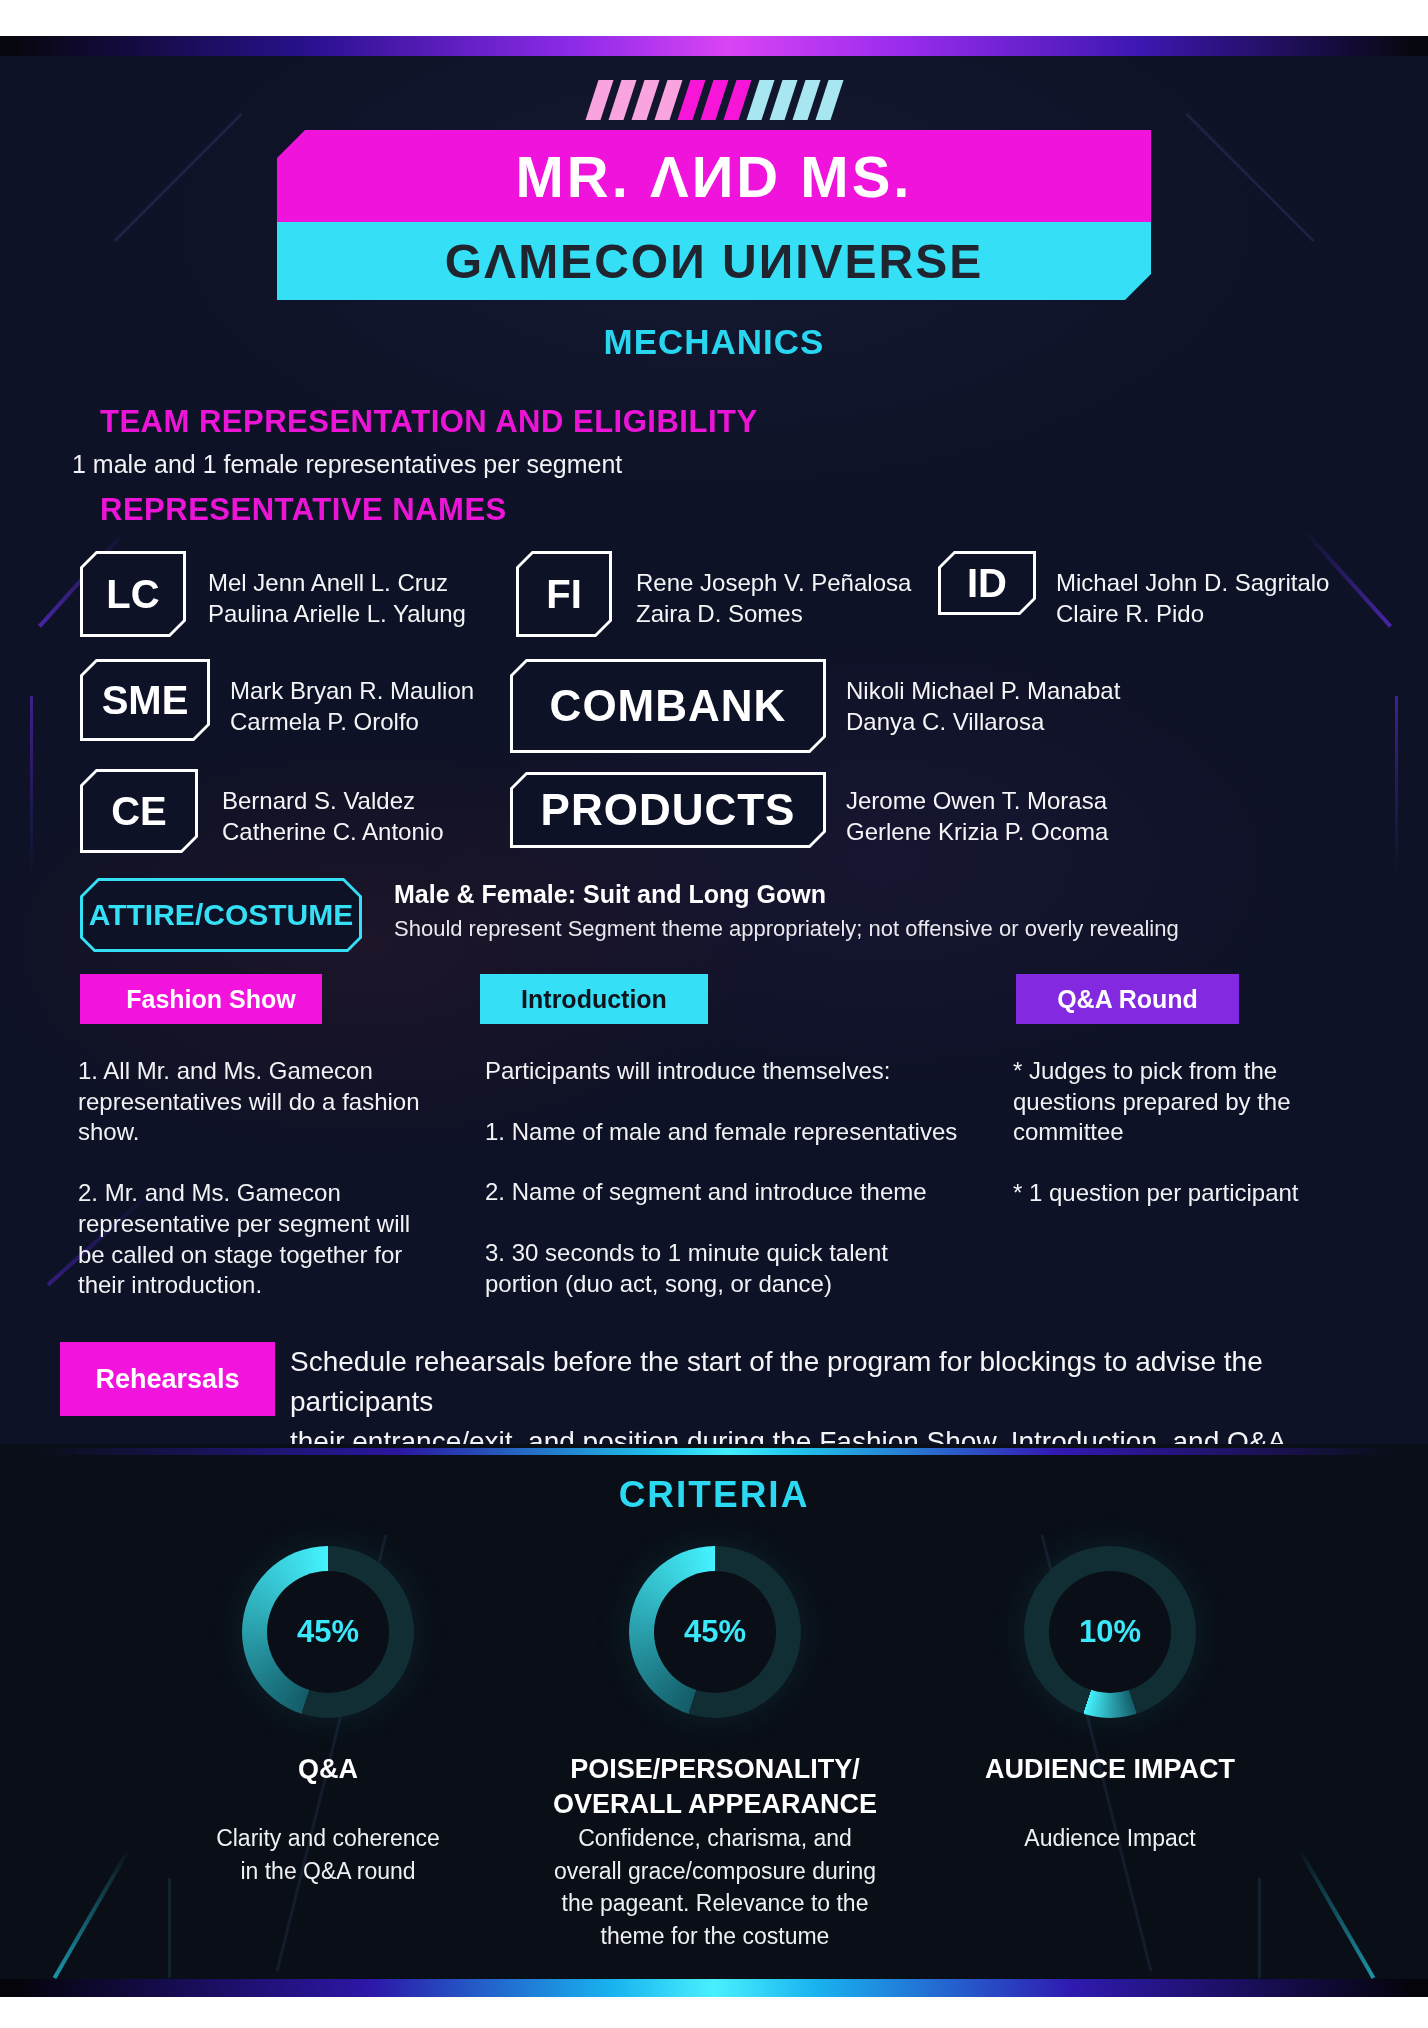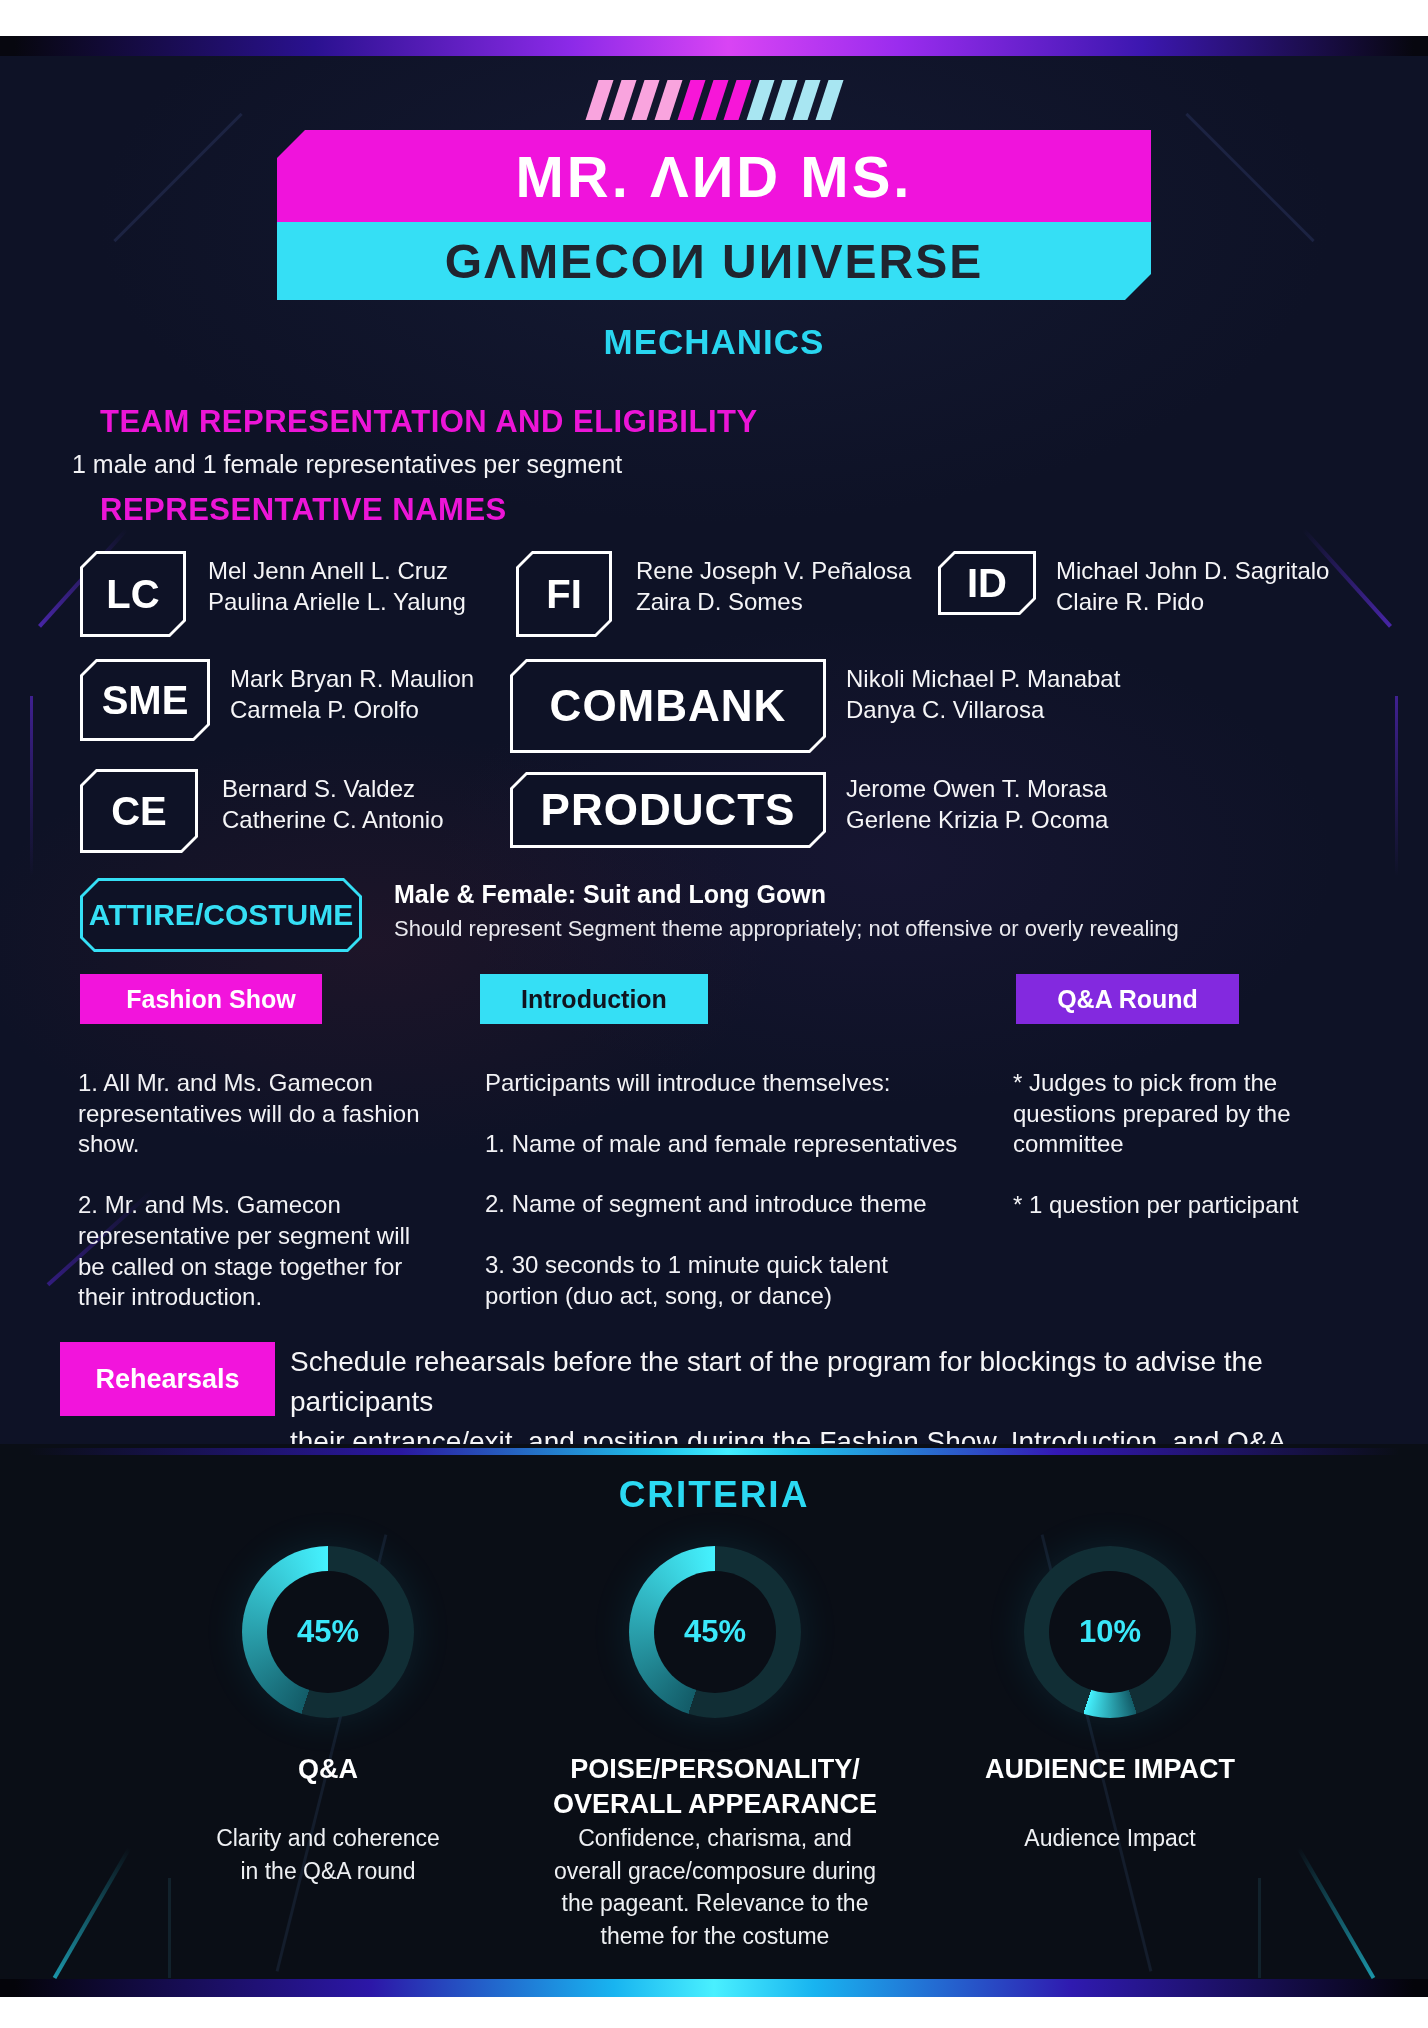--- a/index.html
+++ b/index.html
@@ -44,38 +44,38 @@
   .h-team{top:348px;} .h-names{top:436px;}
   .sub{position:absolute;left:72px;top:394px;color:#f2f2f5;font-size:25px;font-weight:500;}
   
   .badge{position:absolute;background:#ffffff;display:flex;align-items:center;justify-content:center;
     clip-path:polygon(16px 0,100% 0,100% calc(100% - 16px),calc(100% - 16px) 100%,0 100%,0 16px);}
   .badge::before{content:"";position:absolute;inset:3px;background:#0e1226;
     clip-path:polygon(14px 0,100% 0,100% calc(100% - 14px),calc(100% - 14px) 100%,0 100%,0 14px);}
   .badge span{position:relative;color:#ffffff;font-weight:800;}
   .badge-sm span{font-size:40px;}
   .badge-wide span{font-size:44px;letter-spacing:1px;}
-  .names{position:absolute;color:#f5f5f7;font-size:24px;font-weight:500;line-height:1.28;}
+  .names{position:absolute;color:#f5f5f7;font-size:24px;font-weight:500;line-height:1.28;margin-top:12px;}
   
   .attire-box{position:absolute;left:80px;top:822px;width:282px;height:74px;background:#35dff5;
     display:flex;align-items:center;justify-content:center;
     clip-path:polygon(18px 0,calc(100% - 18px) 0,100% 18px,100% calc(100% - 14px),calc(100% - 14px) 100%,14px 100%,0 calc(100% - 14px),0 18px);}
   .attire-box::before{content:"";position:absolute;inset:3px;background:#0e1226;
     clip-path:polygon(16px 0,calc(100% - 16px) 0,100% 16px,100% calc(100% - 12px),calc(100% - 12px) 100%,12px 100%,0 calc(100% - 12px),0 16px);}
   .attire-box span{position:relative;color:#35dff5;font-size:30px;font-weight:800;}
   .attire-bold{position:absolute;left:394px;top:824px;color:#ffffff;font-size:25px;font-weight:700;}
   .attire-detail{position:absolute;left:394px;top:860px;color:#e9e9ee;font-size:22px;font-weight:400;}
   
   .pill{position:absolute;top:918px;height:50px;display:flex;align-items:center;justify-content:center;
     font-size:25px;font-weight:700;}
   .pill-fashion{left:80px;width:222px;background:#f214dc;color:#ffffff;padding-left:20px;}
   .pill-intro{left:480px;width:228px;background:#35dff5;color:#10141f;}
   .pill-qa{left:1016px;width:223px;background:#8329df;color:#ffffff;}
   
-  .col{position:absolute;top:1000px;color:#f2f2f5;font-size:24px;font-weight:500;line-height:1.28;margin-top:12px;}
+  .col{position:absolute;top:1000px;color:#f2f2f5;font-size:24px;font-weight:500;line-height:1.28;}
   .col p{margin:0 0 30px 0;white-space:pre-line;}
   .col-1{left:78px;width:385px;}
   .col-2{left:485px;width:520px;}
   .col-3{left:1013px;width:300px;}
   
   .reh-box{position:absolute;left:60px;top:1286px;width:215px;height:74px;background:#f214dc;
     display:flex;align-items:center;justify-content:center;color:#ffffff;font-size:27px;font-weight:700;}
   .reh-text{position:absolute;left:290px;top:1286px;width:1075px;color:#f5f5f7;font-size:28px;
     font-weight:500;line-height:1.42;white-space:pre-line;}
   

